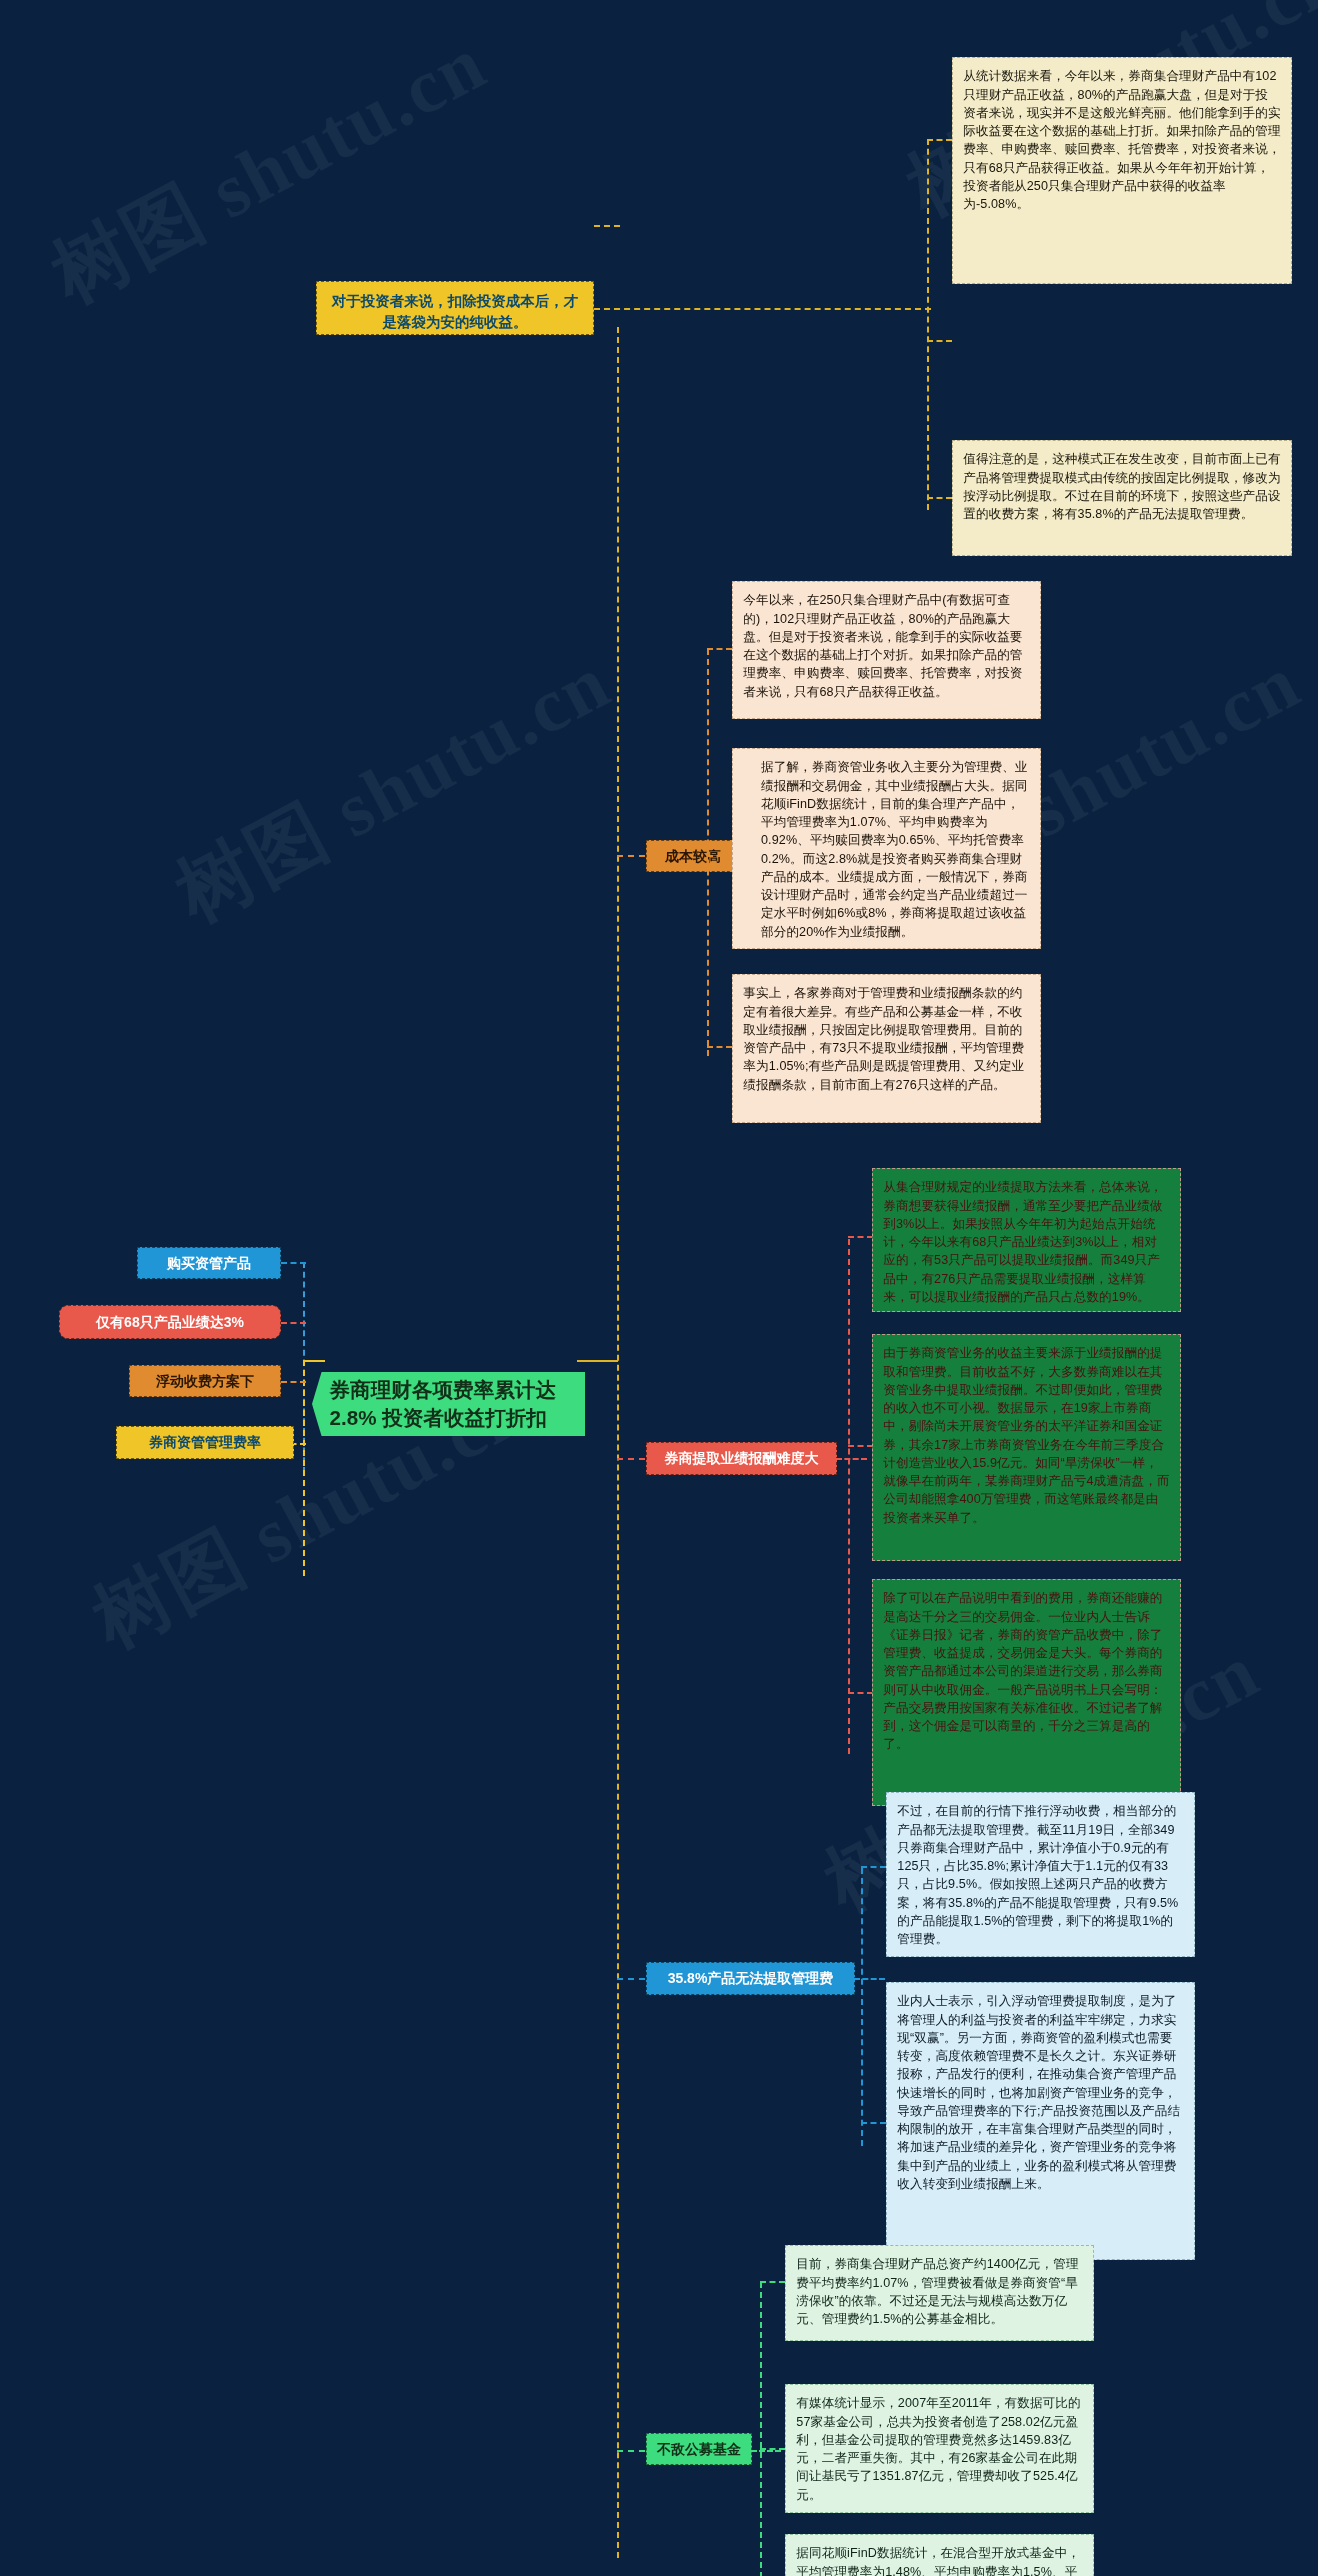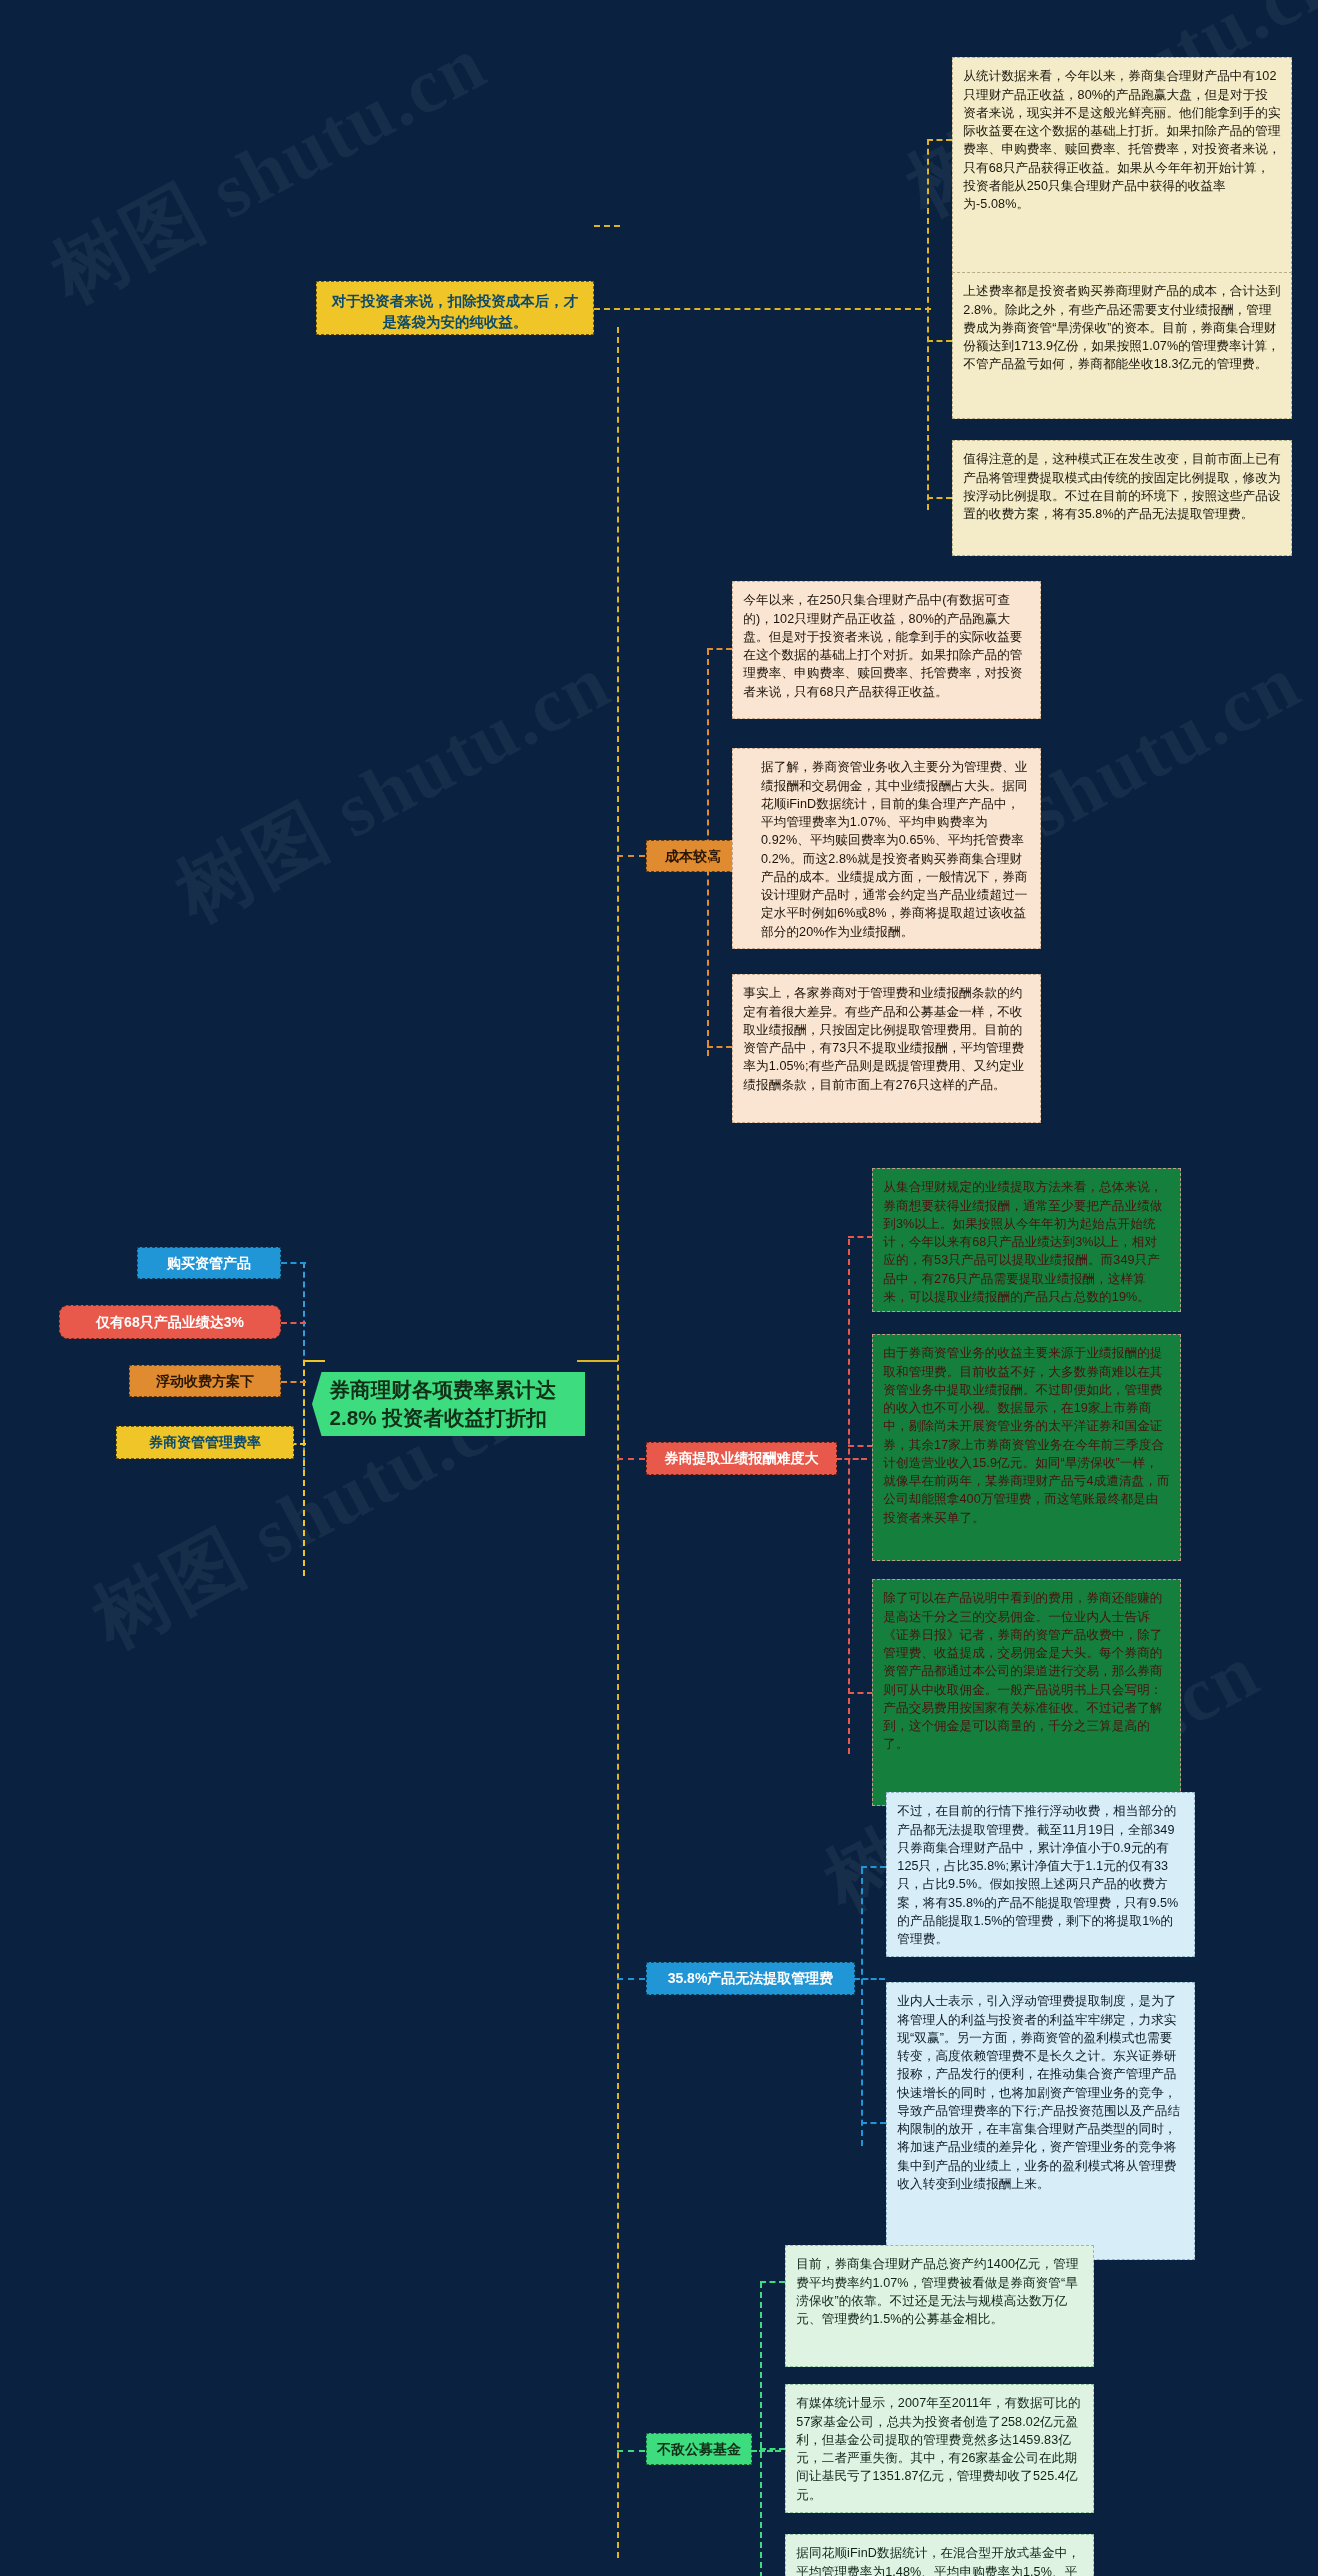--- a/index.html
+++ b/index.html
@@ -126,21 +126,20 @@
   <div class="ln h" style="left:594px; top:225px; width:26px; border-top-color:#e0b420;"></div>
   <div class="node label c-yellow para" style="left:316px; top:281px; width:278px; height:54px; font-size:14.4px; white-space:normal; text-align:center; align-items:center; justify-content:center;">对于投资者来说，扣除投资成本后，才是落袋为安的纯收益。</div>
   <div class="ln h" style="left:594px; top:308px; width:26px; border-top-color:#e0b420;"></div>
   <div class="ln v" style="left:927px; top:139px; height:371px; border-left-color:#e0b420;"></div>
   <div class="ln h" style="left:594px; top:308px; width:337px; border-top-color:#e0b420;"></div>
 
   <div class="ln h" style="left:927px; top:139px; width:25px; border-top-color:#e0b420;"></div>
   <div class="node para p-cream" style="left:952px; top:57px; width:340px; height:227px;">从统计数据来看，今年以来，券商集合理财产品中有102只理财产品正收益，80%的产品跑赢大盘，但是对于投资者来说，现实并不是这般光鲜亮丽。他们能拿到手的实际收益要在这个数据的基础上打折。如果扣除产品的管理费率、申购费率、赎回费率、托管费率，对投资者来说，只有68只产品获得正收益。如果从今年年初开始计算，投资者能从250只集合理财产品中获得的收益率为-5.08%。</div>
 
   <div class="ln h" style="left:927px; top:340px; width:25px; border-top-color:#e0b420;"></div>
-  <div class="node para p-cream" style="left:952px; top:272px; width:340px; height:147px;">上述费率都是投资者购买券商理财产品的成本，合计达到2.8%。除此之外，有些产品还需要支付业绩报酬，管理费成为券商资管“旱涝保收”的资本。目前，券商集合理财份额达到1713.9亿份，如果按照1.07%的管理费率计算，不管产品盈亏如何，券商都能坐收18.3亿元的管理费。</div>
 
   <div class="ln h" style="left:927px; top:497px; width:25px; border-top-color:#e0b420;"></div>
   <div class="node para p-cream" style="left:952px; top:440px; width:340px; height:116px;">值得注意的是，这种模式正在发生改变，目前市面上已有产品将管理费提取模式由传统的按固定比例提取，修改为按浮动比例提取。不过在目前的环境下，按照这些产品设置的收费方案，将有35.8%的产品无法提取管理费。</div>
 
   <div class="ln h" style="left:617px; top:855px; width:28px; border-top-color:#e08b30;"></div>
   <div class="node label c-orange" style="left:646px; top:840px; width:94px; height:32px;">成本较高</div>
   <div class="ln v" style="left:707px; top:649px; height:407px; border-left-color:#e08b30;"></div>
   <div class="ln h" style="left:707px; top:855px; width:25px; border-top-color:#e08b30;"></div>
 
   <div class="ln h" style="left:707px; top:648px; width:25px; border-top-color:#e08b30;"></div>
@@ -176,21 +175,21 @@
 
   <div class="ln h" style="left:861px; top:2122px; width:25px; border-top-color:#2196d6;"></div>
   <div class="node para p-ltblue" style="left:886px; top:1982px; width:309px; height:278px;">业内人士表示，引入浮动管理费提取制度，是为了将管理人的利益与投资者的利益牢牢绑定，力求实现“双赢”。另一方面，券商资管的盈利模式也需要转变，高度依赖管理费不是长久之计。东兴证券研报称，产品发行的便利，在推动集合资产管理产品快速增长的同时，也将加剧资产管理业务的竞争，导致产品管理费率的下行;产品投资范围以及产品结构限制的放开，在丰富集合理财产品类型的同时，将加速产品业绩的差异化，资产管理业务的竞争将集中到产品的业绩上，业务的盈利模式将从管理费收入转变到业绩报酬上来。</div>
 
   <div class="ln h" style="left:617px; top:2450px; width:28px; border-top-color:#3ddc7f;"></div>
   <div class="node label c-green" style="left:646px; top:2433px; width:106px; height:32px;">不敌公募基金</div>
   <div class="ln v" style="left:760px; top:2282px; height:366px; border-left-color:#3ddc7f;"></div>
   <div class="ln h" style="left:751px; top:2450px; width:30px; border-top-color:#3ddc7f;"></div>
 
   <div class="ln h" style="left:760px; top:2281px; width:25px; border-top-color:#3ddc7f;"></div>
-  <div class="node para p-ltgreen" style="left:785px; top:2245px; width:309px; height:122px;">目前，券商集合理财产品总资产约1400亿元，管理费平均费率约1.07%，管理费被看做是券商资管“旱涝保收”的依靠。不过还是无法与规模高达数万亿元、管理费约1.5%的公募基金相比。</div>
+  <div class="node para p-ltgreen" style="left:785px; top:2245px; width:309px; height:96px;">目前，券商集合理财产品总资产约1400亿元，管理费平均费率约1.07%，管理费被看做是券商资管“旱涝保收”的依靠。不过还是无法与规模高达数万亿元、管理费约1.5%的公募基金相比。</div>
 
   <div class="ln h" style="left:760px; top:2448px; width:25px; border-top-color:#3ddc7f;"></div>
   <div class="node para p-ltgreen" style="left:785px; top:2384px; width:309px; height:129px;">有媒体统计显示，2007年至2011年，有数据可比的57家基金公司，总共为投资者创造了258.02亿元盈利，但基金公司提取的管理费竟然多达1459.83亿元，二者严重失衡。其中，有26家基金公司在此期间让基民亏了1351.87亿元，管理费却收了525.4亿元。</div>
 
   <div class="node para p-ltgreen" style="left:785px; top:2534px; width:309px; height:147px;">据同花顺iFinD数据统计，在混合型开放式基金中，平均管理费率为1.48%、平均申购费率为1.5%、平均赎回费率为0.5%;在混合型集合理财产品中，平均管理费率为1.22%，平均申购费为1%、平均赎回费为0.7%。可以看出，至少单在混合型产品方面，基金的平均管理费就高于券商集合理财产品。</div>
 
 </div>
 
 
 </body></html>

